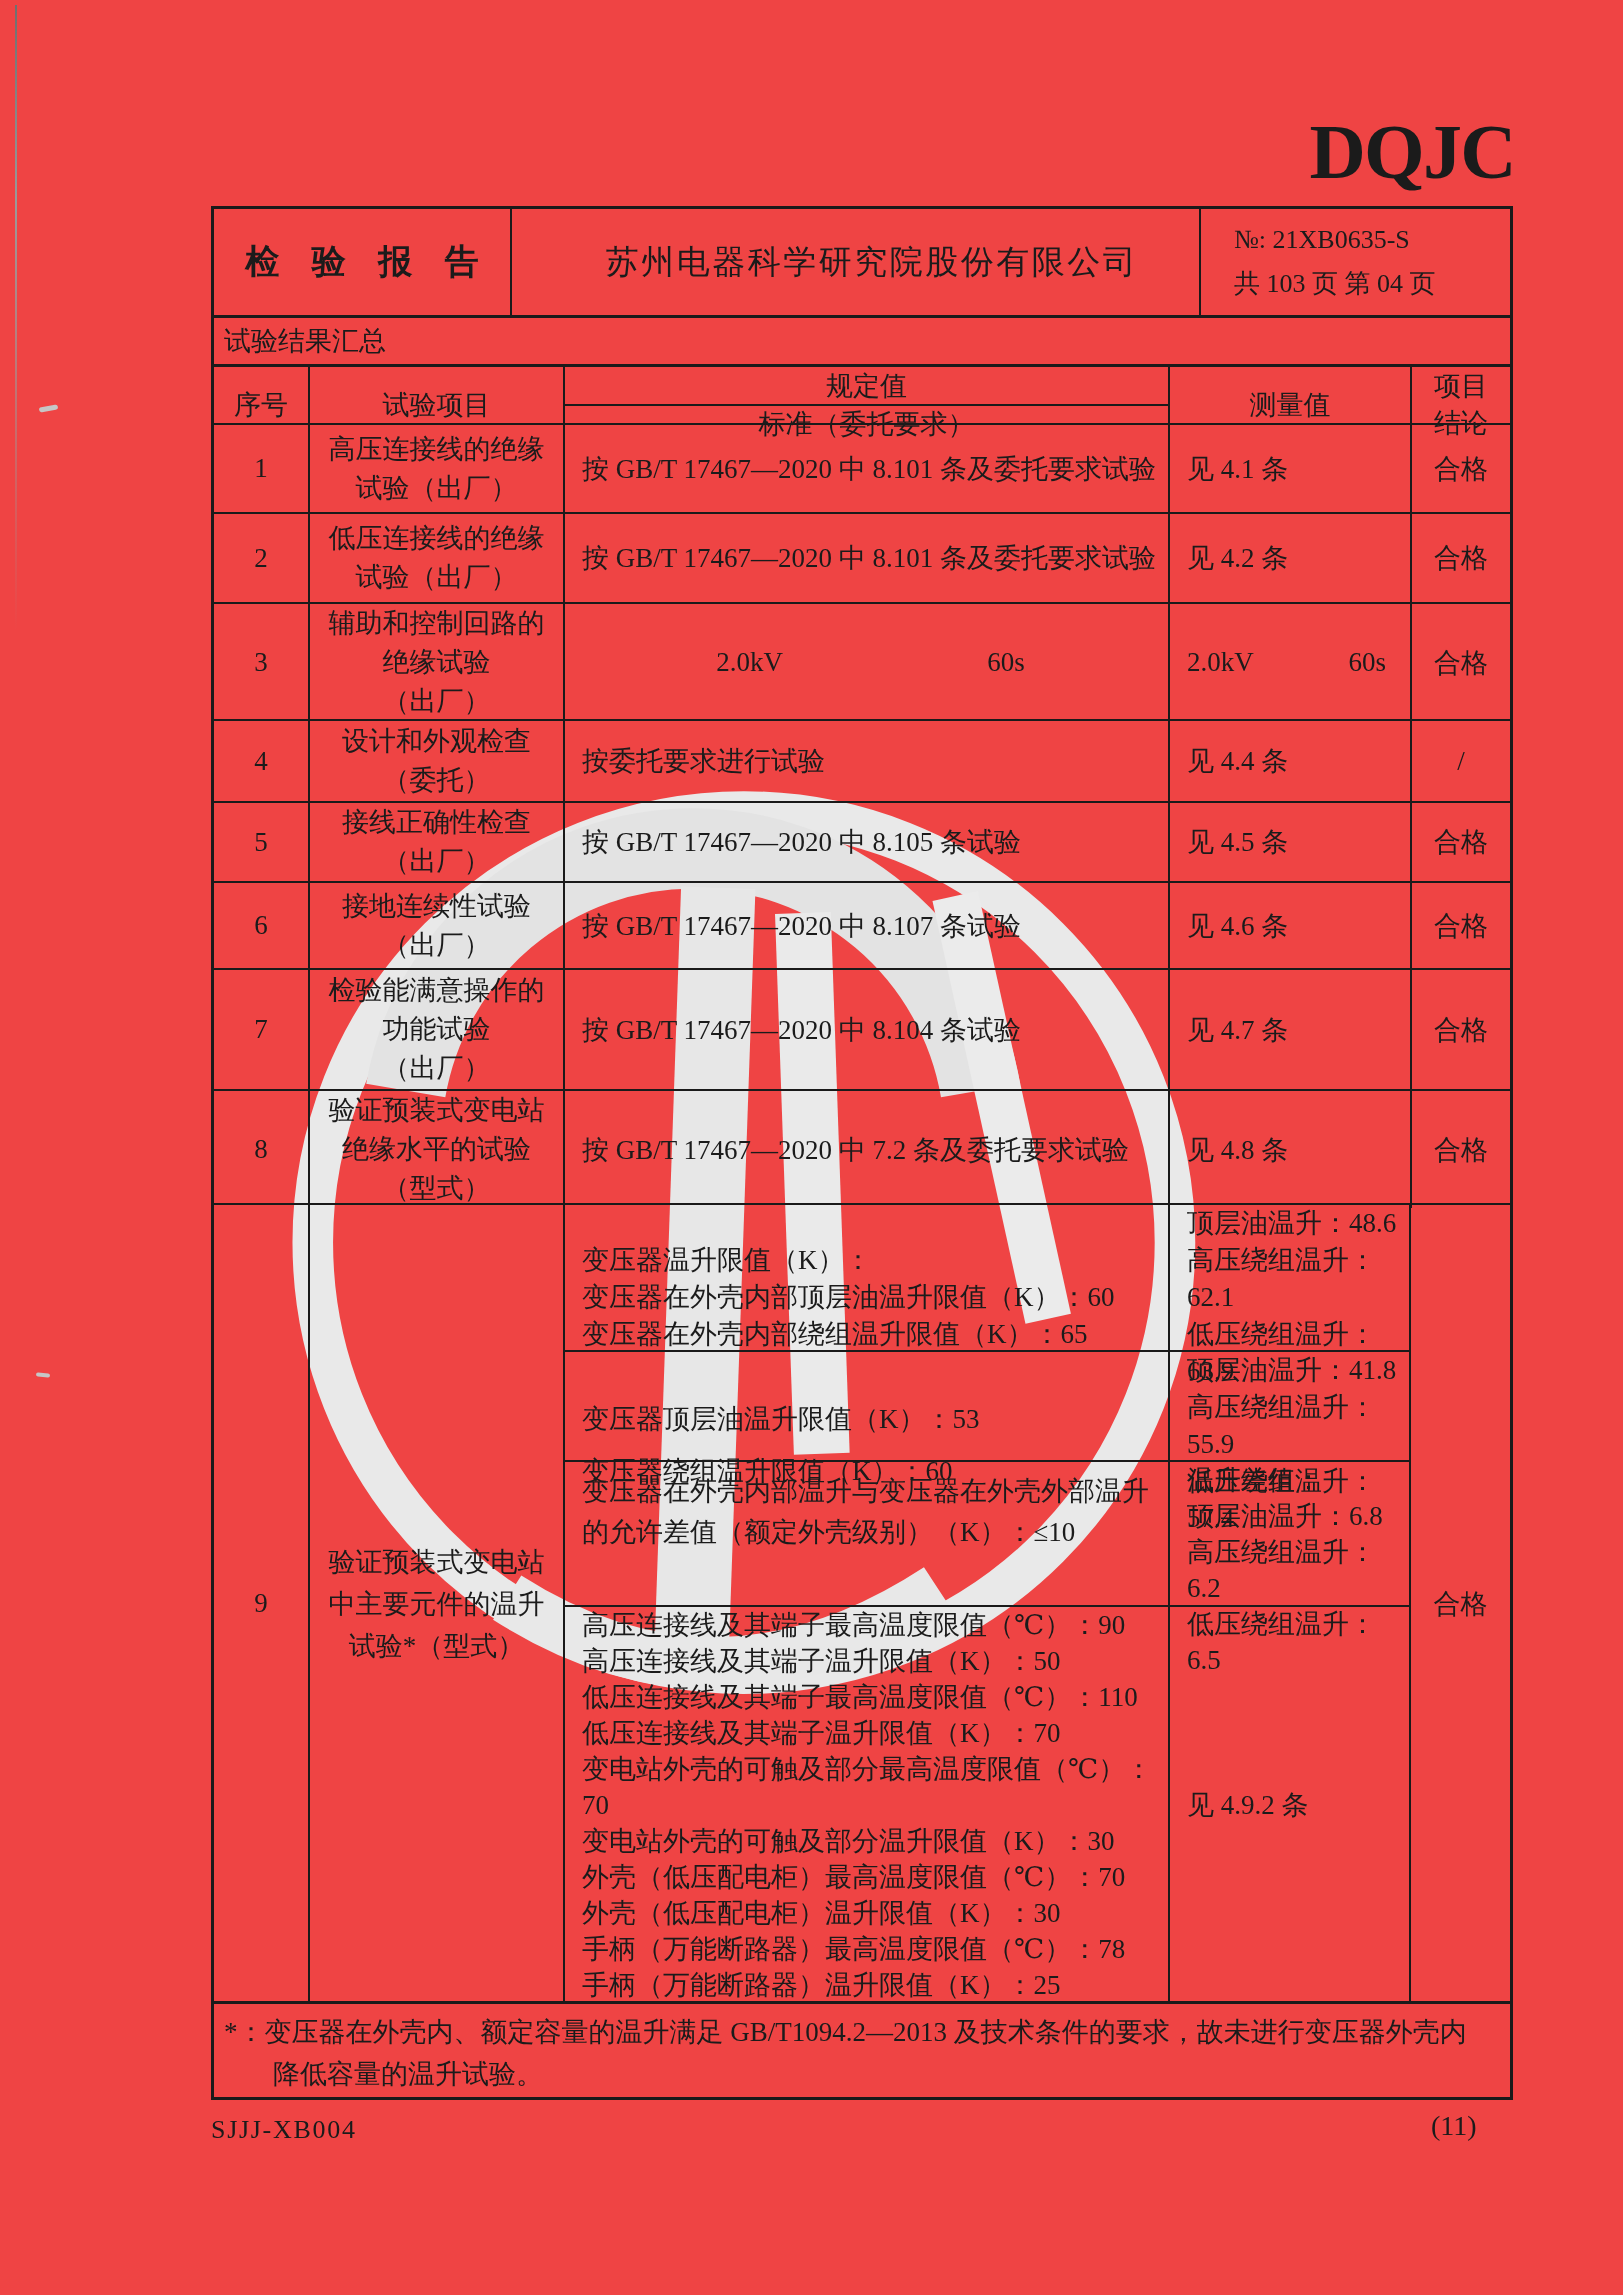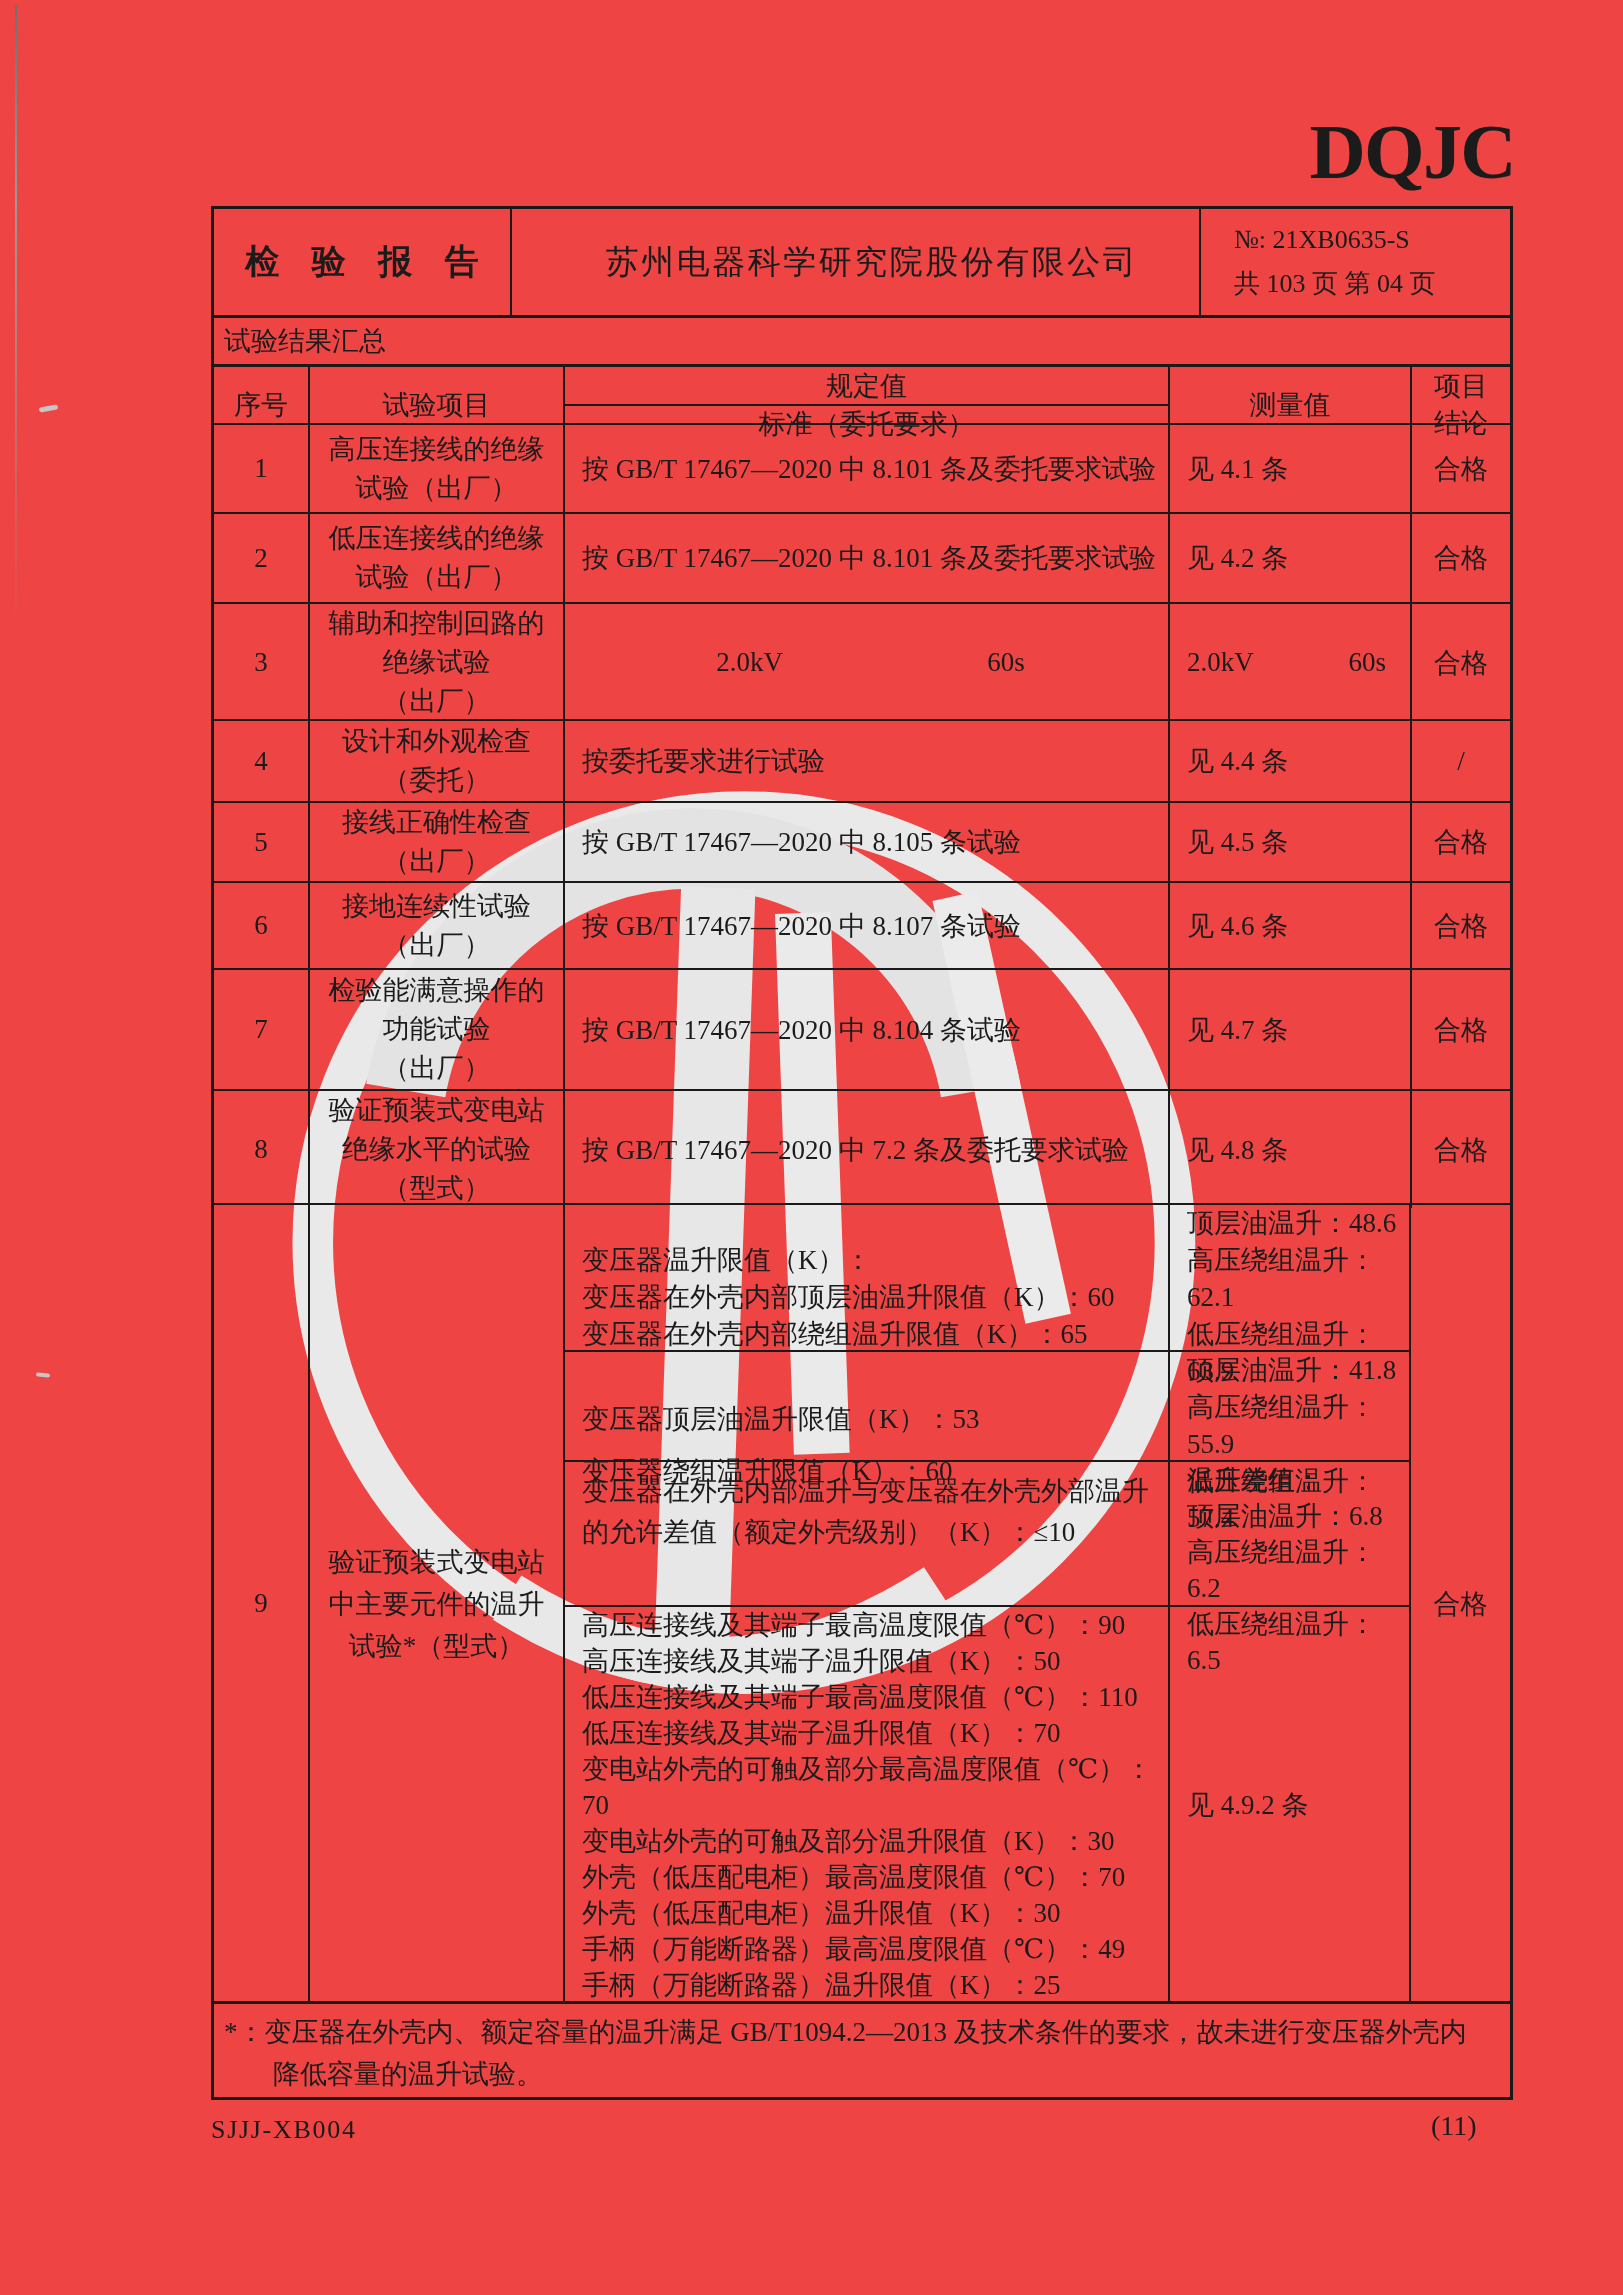--- a/index.html
+++ b/index.html
@@ -267,21 +267,21 @@
           <div class="sub" style="height:395px">
             <div class="sc sl lh42">
               <div>高压连接线及其端子最高温度限值（℃）：90</div>
               <div>高压连接线及其端子温升限值（K）：50</div>
               <div>低压连接线及其端子最高温度限值（℃）：110</div>
               <div>低压连接线及其端子温升限值（K）：70</div>
               <div>变电站外壳的可触及部分最高温度限值（℃）：70</div>
               <div>变电站外壳的可触及部分温升限值（K）：30</div>
               <div>外壳（低压配电柜）最高温度限值（℃）：70</div>
               <div>外壳（低压配电柜）温升限值（K）：30</div>
-              <div>手柄（万能断路器）最高温度限值（℃）：49</div>
+              <div>手柄（万能断路器）最高温度限值（℃）：78</div>
               <div>手柄（万能断路器）温升限值（K）：25</div>
             </div>
             <div class="sc sr">见 4.9.2 条</div>
           </div>
 
         </div>
         <div class="tc center">合格</div>
       </div>
 
     </div>

